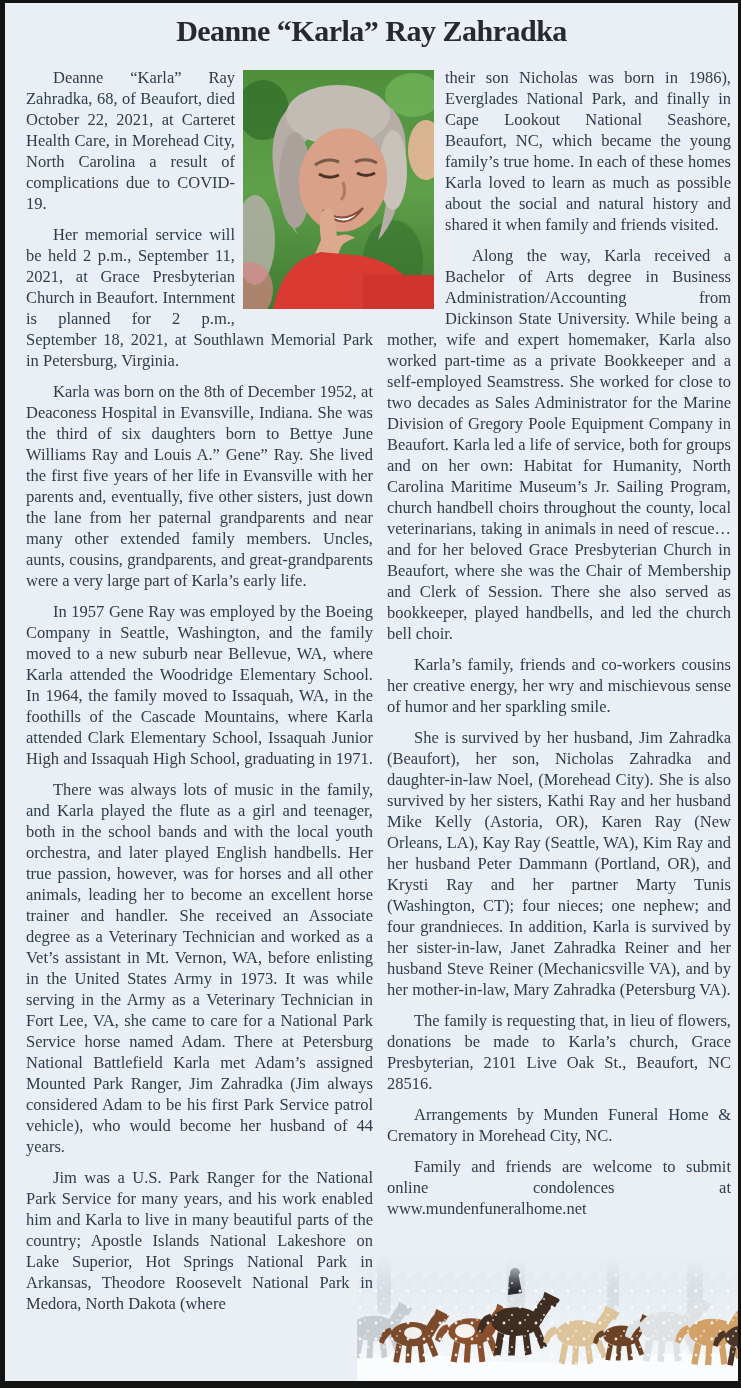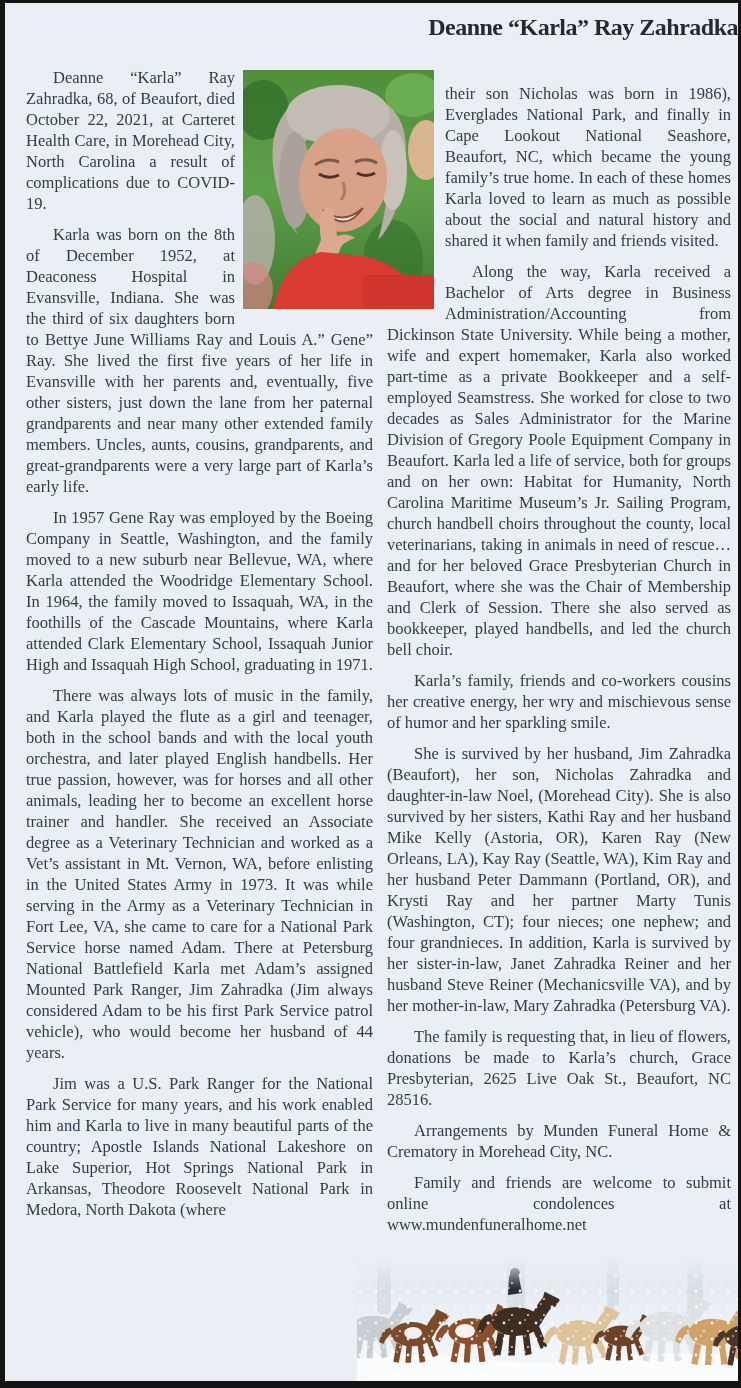--- a/index.html
+++ b/index.html
@@ -17,36 +17,36 @@
   .page{
     position:relative;
     width:741px;height:1388px;
     background:var(--bg);
     border:solid var(--frame);
     border-width:3px 3px 7px 5px;
     overflow:hidden;
   }
   .title{
     position:absolute;top:11px;left:0;right:0;
-    text-align:right;
-    font-size:24px;font-weight:bold;
+    text-align:center;
+    font-size:30px;font-weight:bold;
     letter-spacing:-0.5px;
     color:var(--title-ink);
   }
   .col{
     position:absolute;top:64px;
     font-size:16.5px;line-height:21px;
     color:var(--ink);
     text-align:justify;
     z-index:3;
   }
   .col-left{left:21px;width:347px;}
   .col-right{left:382px;width:344px;}
   .col p{text-indent:27px;margin:0 0 10px 0;}
-  .col p.no-indent{text-indent:0;margin-top:16px;}
+  .col p.no-indent{text-indent:0;}
   .spacer-right{float:right;width:138px;height:246px;}
   .spacer-left{float:left;width:58px;height:246px;}
   .portrait{
     position:absolute;left:238px;top:67px;width:191px;height:239px;
     z-index:4;overflow:hidden;
   }
   .horses{
     position:absolute;left:352px;top:1252px;width:382px;height:129px;
     z-index:1;overflow:hidden;
   }
@@ -94,33 +94,34 @@
       <path d="M78,170 q-4,-28 6,-32 q6,-2 7,8 l3,20 q10,-4 18,2 q-14,4 -16,14 l-22,40 q-14,-10 -8,-24 Z" fill="#dca98e"></path>
 
       <path d="M30,239 Q40,190 78,182 L120,186 Q170,196 178,239 Z" fill="#d93a32"></path>
       <rect x="120" y="205" width="71" height="34" fill="#cf342d"></rect>
     </svg>
   </div>
 
   <div class="col col-left">
     <div class="spacer-right"></div>
     <p>Deanne “Karla” Ray Zahradka, 68, of Beaufort, died October 22, 2021, at Carteret Health Care, in Morehead City, North Carolina a result of complications due to COVID-19.</p>
+    <p>Her memorial service will be held 2 p.m., September 11, 2021, at Grace Presbyterian Church in Beaufort. Internment is planned for 2 p.m., September 18, 2021, at Southlawn Memorial Park in Petersburg, Virginia.</p>
     <p>Karla was born on the 8th of December 1952, at Deaconess Hospital in Evansville, Indiana. She was the third of six daughters born to Bettye June Williams Ray and Louis A.” Gene” Ray. She lived the first five years of her life in Evansville with her parents and, eventually, five other sisters, just down the lane from her paternal grandparents and near many other extended family members. Uncles, aunts, cousins, grandparents, and great-grandparents were a very large part of Karla’s early life.</p>
     <p>In 1957 Gene Ray was employed by the Boeing Company in Seattle, Washington, and the family moved to a new suburb near Bellevue, WA, where Karla attended the Woodridge Elementary School. In 1964, the family moved to Issaquah, WA, in the foothills of the Cascade Mountains, where Karla attended Clark Elementary School, Issaquah Junior High and Issaquah High School, graduating in 1971.</p>
     <p>There was always lots of music in the family, and Karla played the flute as a girl and teenager, both in the school bands and with the local youth orchestra, and later played English handbells. Her true passion, however, was for horses and all other animals, leading her to become an excellent horse trainer and handler. She received an Associate degree as a Veterinary Technician and worked as a Vet’s assistant in Mt. Vernon, WA, before enlisting in the United States Army in 1973. It was while serving in the Army as a Veterinary Technician in Fort Lee, VA, she came to care for a National Park Service horse named Adam. There at Petersburg National Battlefield Karla met Adam’s assigned Mounted Park Ranger, Jim Zahradka (Jim always considered Adam to be his first Park Service patrol vehicle), who would become her husband of 44 years.</p>
     <p>Jim was a U.S. Park Ranger for the National Park Service for many years, and his work enabled him and Karla to live in many beautiful parts of the country; Apostle Islands National Lakeshore on Lake Superior, Hot Springs National Park in Arkansas, Theodore Roosevelt National Park in Medora, North Dakota (where</p>
   </div>
 
   <div class="col col-right">
     <div class="spacer-left"></div>
     <p class="no-indent">their son Nicholas was born in 1986), Everglades National Park, and finally in Cape Lookout National Seashore, Beaufort, NC, which became the young family’s true home. In each of these homes Karla loved to learn as much as possible about the social and natural history and shared it when family and friends visited.</p>
     <p>Along the way, Karla received a Bachelor of Arts degree in Business Administration/Accounting from Dickinson State University. While being a mother, wife and expert homemaker, Karla also worked part-time as a private Bookkeeper and a self-employed Seamstress. She worked for close to two decades as Sales Administrator for the Marine Division of Gregory Poole Equipment Company in Beaufort. Karla led a life of service, both for groups and on her own: Habitat for Humanity, North Carolina Maritime Museum’s Jr. Sailing Program, church handbell choirs throughout the county, local veterinarians, taking in animals in need of rescue…and for her beloved Grace Presbyterian Church in Beaufort, where she was the Chair of Membership and Clerk of Session. There she also served as bookkeeper, played handbells, and led the church bell choir.</p>
     <p>Karla’s family, friends and co-workers cousins her creative energy, her wry and mischievous sense of humor and her sparkling smile.</p>
     <p>She is survived by her husband, Jim Zahradka (Beaufort), her son, Nicholas Zahradka and daughter-in-law Noel, (Morehead City). She is also survived by her sisters, Kathi Ray and her husband Mike Kelly (Astoria, OR), Karen Ray (New Orleans, LA), Kay Ray (Seattle, WA), Kim Ray and her husband Peter Dammann (Portland, OR), and Krysti Ray and her partner Marty Tunis (Washington, CT); four nieces; one nephew; and four grandnieces. In addition, Karla is survived by her sister-in-law, Janet Zahradka Reiner and her husband Steve Reiner (Mechanicsville VA), and by her mother-in-law, Mary Zahradka (Petersburg VA).</p>
-    <p>The family is requesting that, in lieu of flowers, donations be made to Karla’s church, Grace Presbyterian, 2625 Live Oak St., Beaufort, NC 28516.</p>
+    <p>The family is requesting that, in lieu of flowers, donations be made to Karla’s church, Grace Presbyterian, 2101 Live Oak St., Beaufort, NC 28516.</p>
     <p>Arrangements by Munden Funeral Home &amp; Crematory in Morehead City, NC.</p>
     <p>Family and friends are welcome to submit online condolences at www.mundenfuneralhome.net</p>
   </div>
 
   <div class="horses">
     <svg width="382" height="129" viewBox="0 0 382 129">
       <defs>
         <linearGradient id="sky" x1="0" y1="0" x2="0" y2="1">
           <stop offset="0" stop-color="#dfe7ee"></stop>
           <stop offset="0.55" stop-color="#ecf1f5"></stop>

